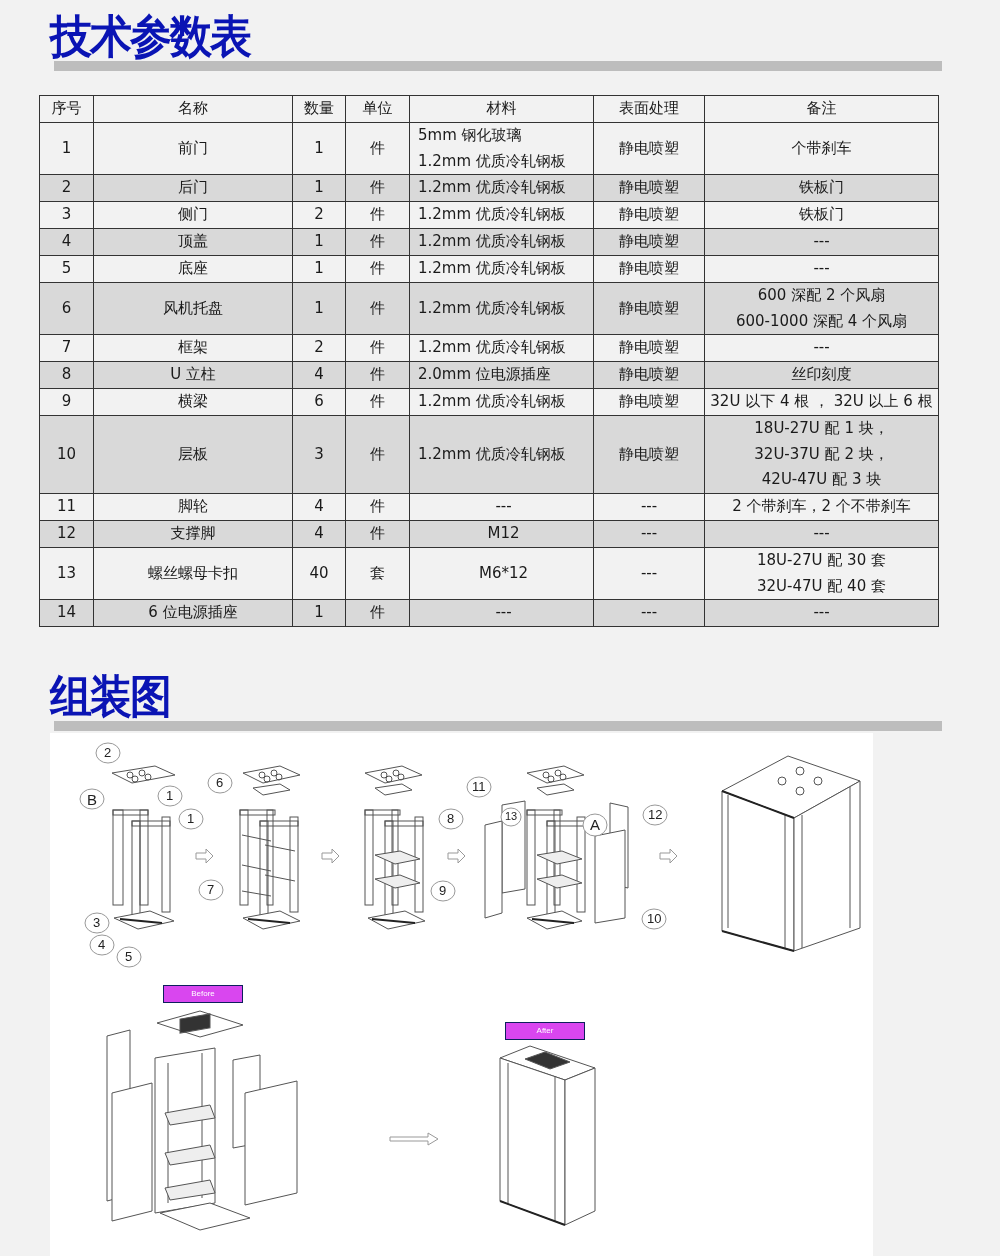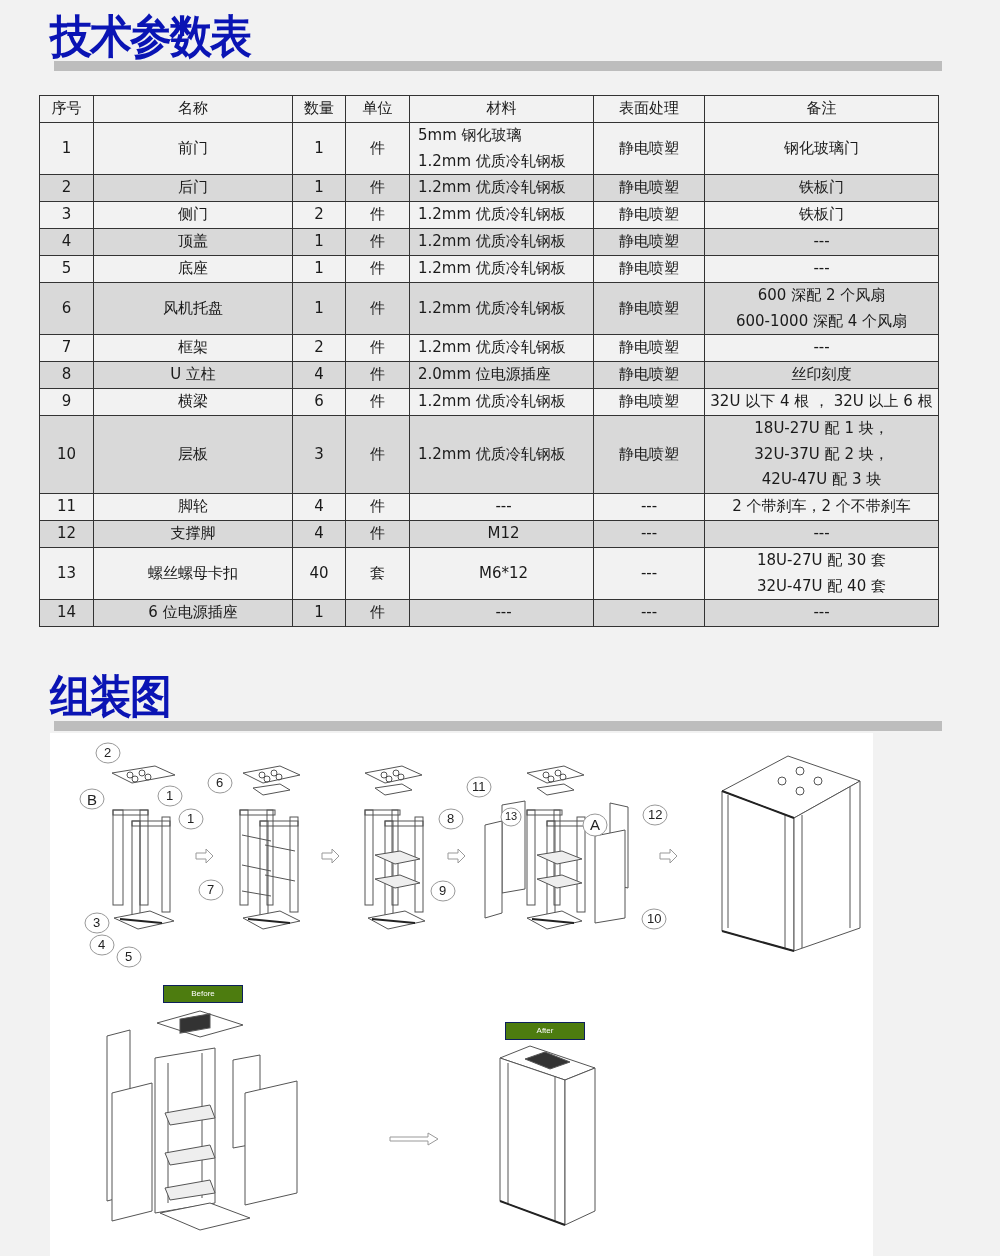--- a/index.html
+++ b/index.html
@@ -36,21 +36,21 @@
   table.spec td.mat.center { text-align: center; }
   .ml span { display: block; }
 
   .assembly {
     position: absolute; left: 50px; top: 733px; width: 823px; height: 523px;
     background: #ffffff;
   }
   .assembly svg { position: absolute; left: 0; top: 0; }
   .callout-label {
     position: absolute; width: 80px; height: 18px;
-    background: #4d7c0f; border: 1px solid #0d1f5c;
+    background: #d946ef; border: 1px solid #0d1f5c;
     color: #ffffff; font-size: 8px; text-align: center; line-height: 16px;
     font-family: "Liberation Sans", sans-serif;
   }
 </style>
 </head>
 <body>
 
 <div class="section-title" style="top:16px;">技术参数表</div>
 <div class="section-bar" style="top:61px;"></div>
 
@@ -80,21 +80,21 @@
         <td>1</td>
         <td>前门</td>
         <td>1</td>
         <td>件</td>
         <td class="ml mat">
           <span>5mm 钢化玻璃</span>
           <span>1.2mm 优质冷轧钢板</span>
         </td>
         <td>静电喷塑</td>
         <td class="ml ">
-          <span>钢化玻璃门</span>
+          <span>个带刹车</span>
         </td>
       </tr>
       <tr class="even" style="height: 27px;">
         <td>2</td>
         <td>后门</td>
         <td>1</td>
         <td>件</td>
         <td class="ml mat">
           <span>1.2mm 优质冷轧钢板</span>
         </td>

